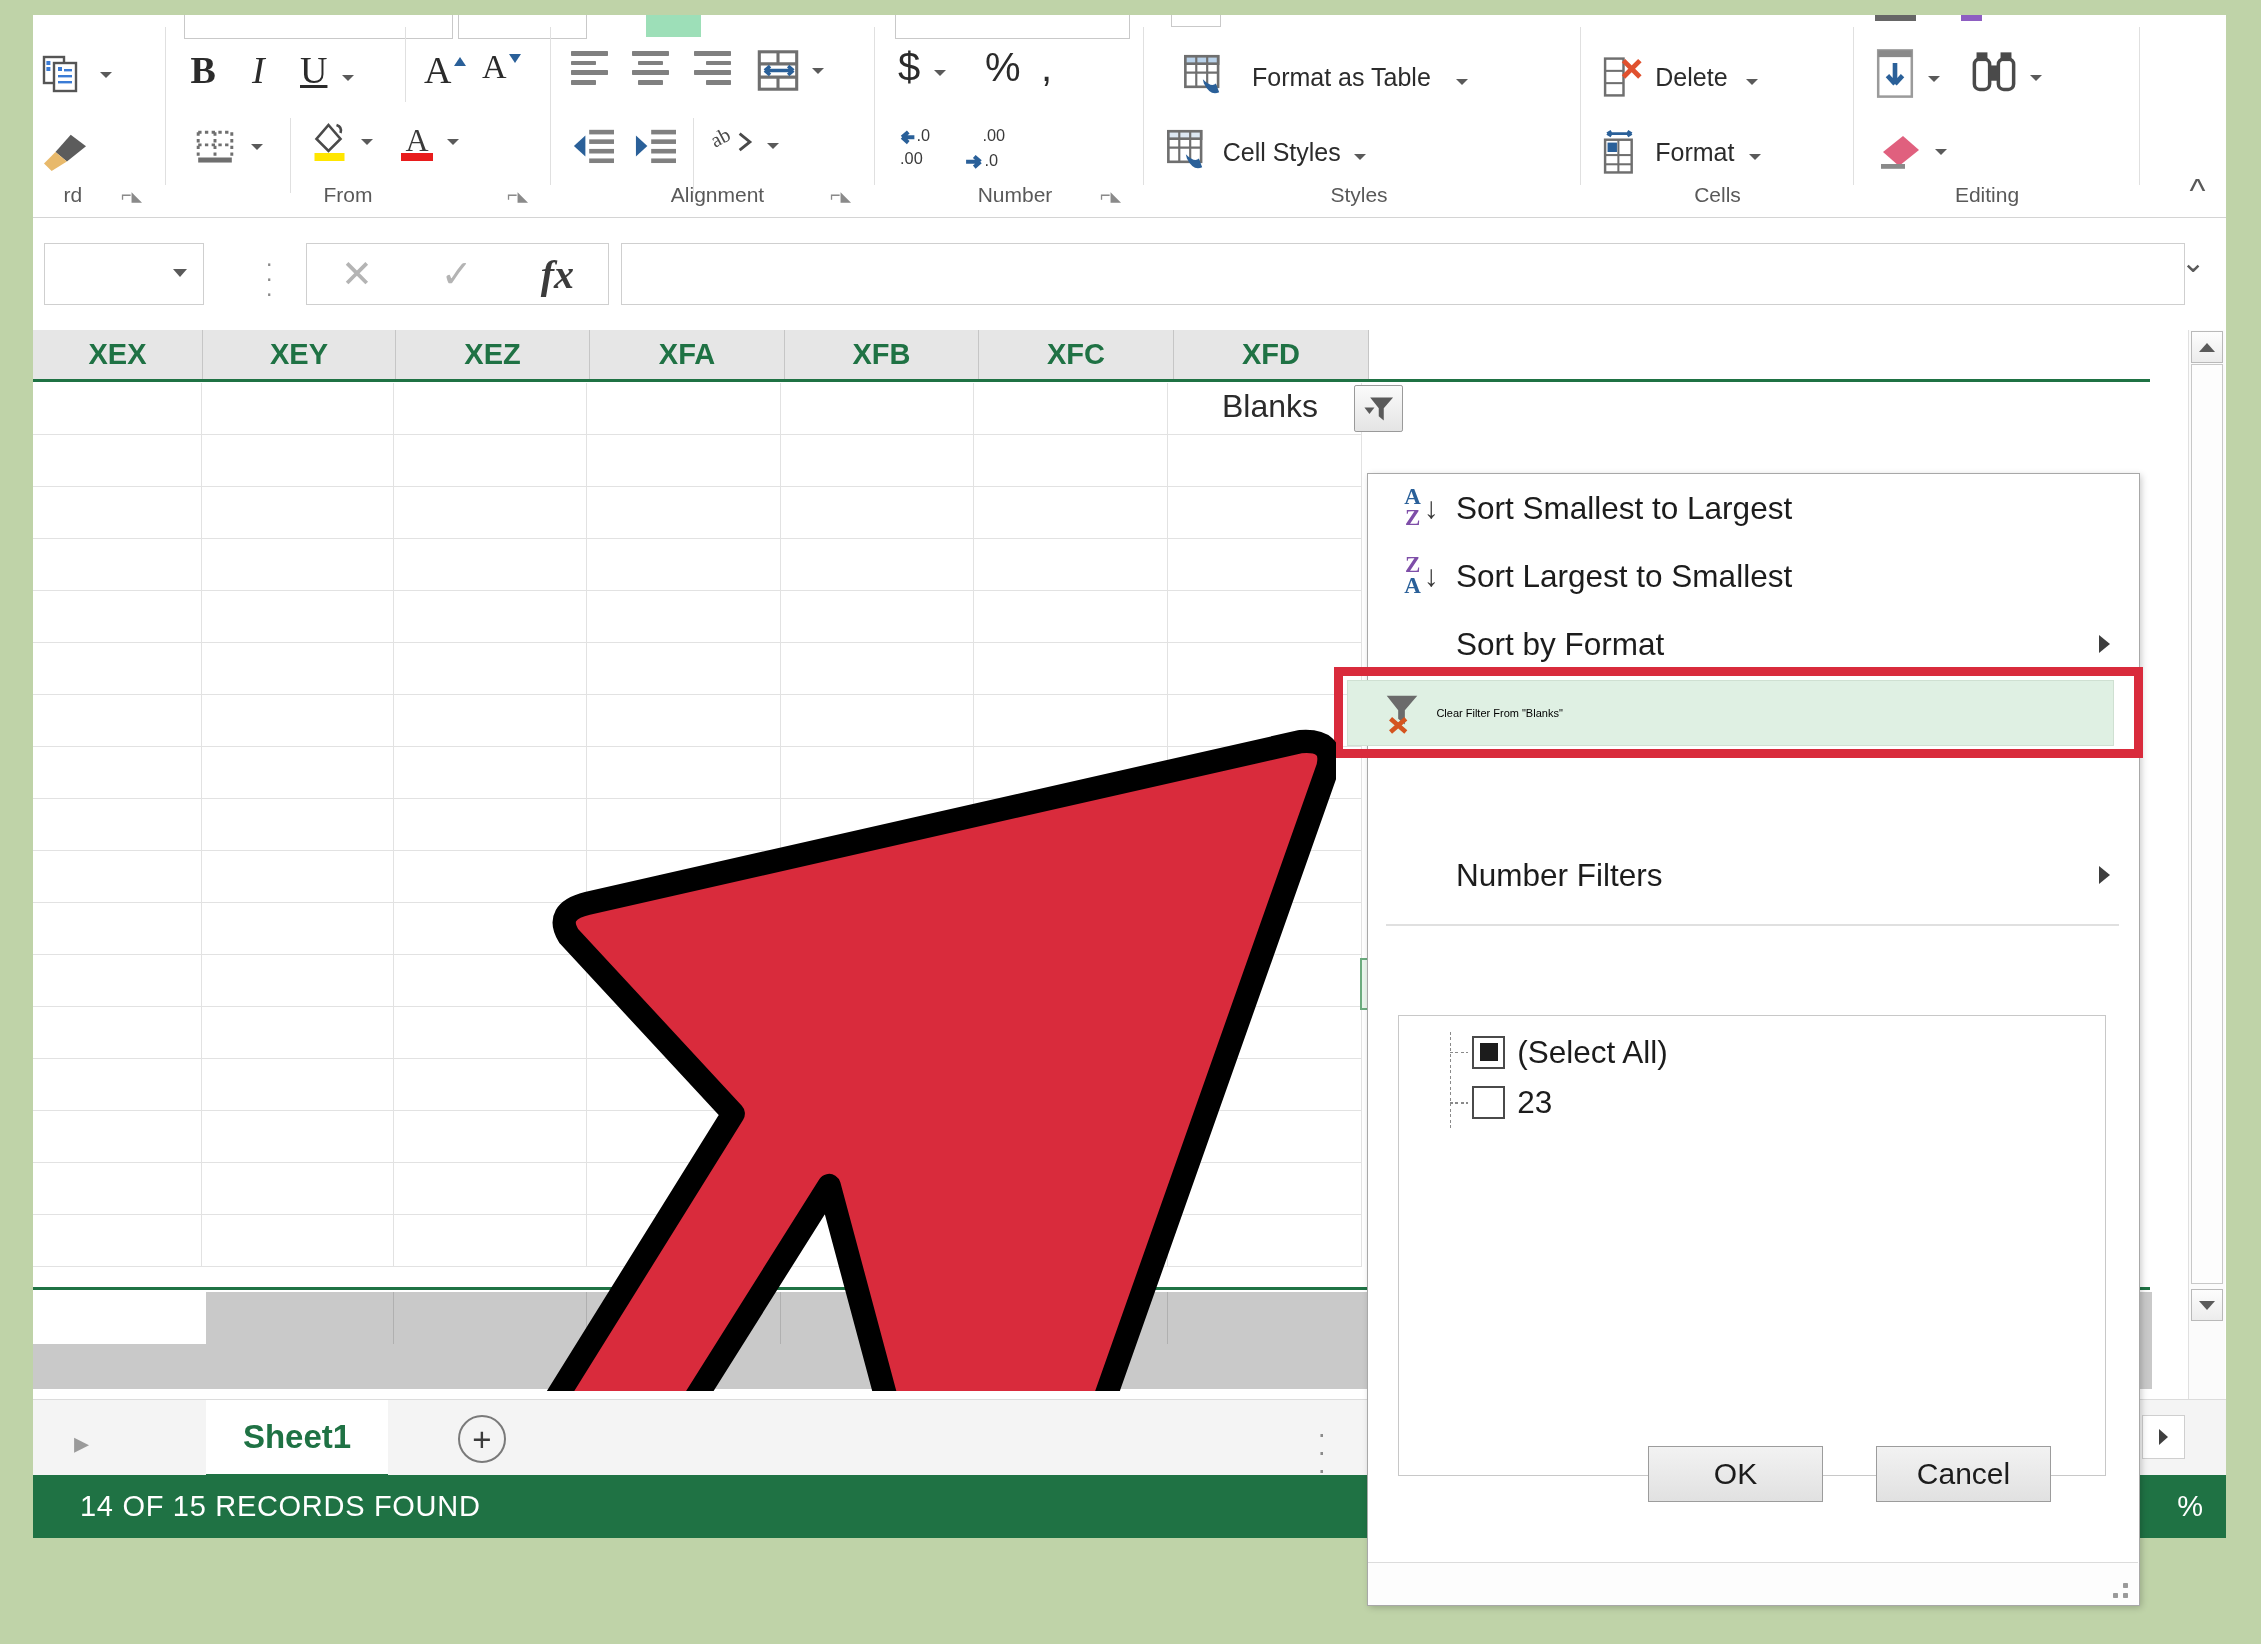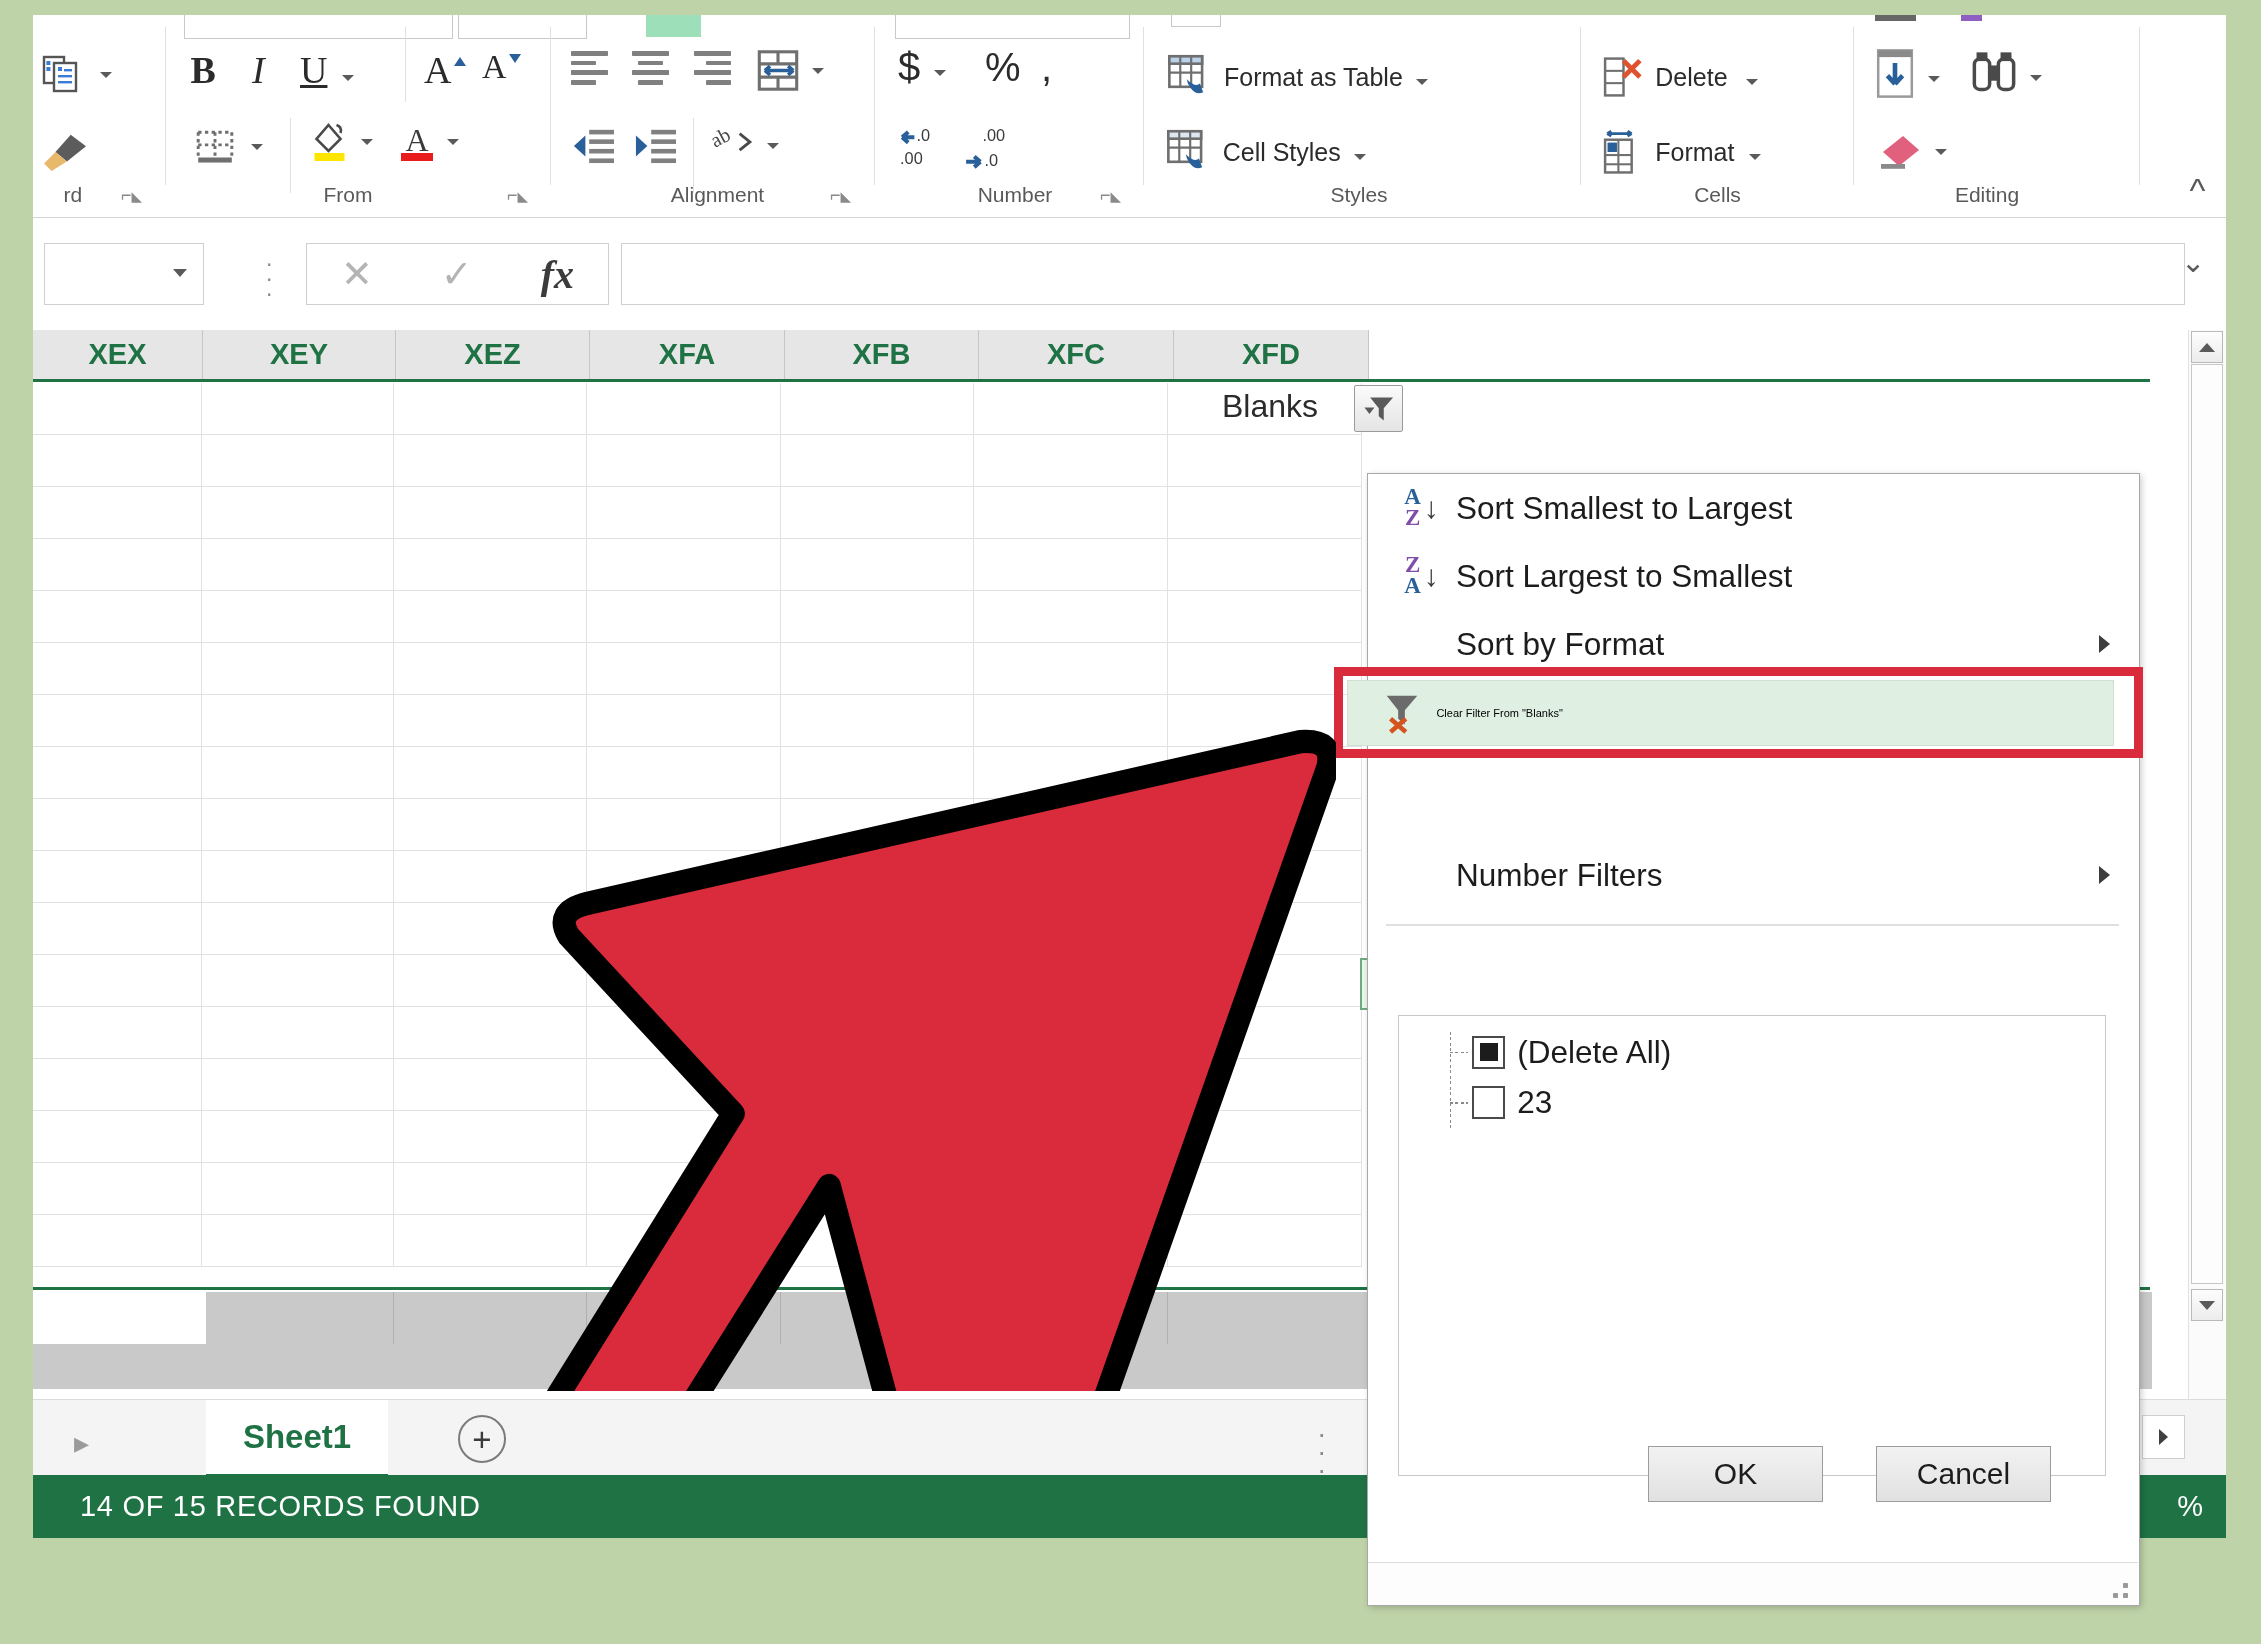--- a/index.html
+++ b/index.html
@@ -342,21 +342,21 @@
           </svg>
         </span>
       </div>
       <div class="grp-label" style="left:55px;width:158px;">Number</div>
       <div class="dlg-launch" style="left:219px;">⌐<span style="font-size:13.7px;">◣</span></div>
     </div>
     <div class="rib-sep" style="left:1110px;"></div>
 
     <div class="rib-group" style="left:1117px;width:425px;">
       <div class="ghost" style="left:20.6px;top:-17px;width:48px;height:27px;border:1.4px solid #c9c9c9;"></div>
-      <div class="icobtn" style="left:15px;top:38px;">
+      <div class="icobtn" style="left:31px;top:38px;gap:12px;">
         <svg width="48" height="48" viewBox="0 0 22 22">
           <rect x="2" y="1.5" width="15" height="14" fill="#fff" stroke="#6f6f6f" stroke-width="1.2"></rect>
           <rect x="2" y="1.5" width="15" height="3.4" fill="#b9d2ea" stroke="#6f6f6f" stroke-width="1.2"></rect>
           <line x1="7" y1="1.5" x2="7" y2="15.5" stroke="#6f6f6f" stroke-width="1"></line>
           <line x1="12" y1="1.5" x2="12" y2="15.5" stroke="#6f6f6f" stroke-width="1"></line>
           <line x1="2" y1="9" x2="17" y2="9" stroke="#6f6f6f" stroke-width="1"></line>
           <path d="M10 12 q4 4 6 2 l1.5 4 q-4 2 -7 -4 Z" fill="#2a6099"></path>
         </svg>
         <span class="lbl" style="margin-left:11px;">Format as Table</span>
         <span class="caret-sm" style="margin-left:13.7px;margin-top:9.6px;"></span>
@@ -722,21 +722,21 @@
 
   <div class="menu-sep" style="position:absolute;top:442px;left:0;width:733px;"></div>
 
 
   <div id="list-box">
     <div id="tree-vert"></div>
 
     <div class="list-item" style="margin-top:13.7px;">
       <span class="tree-line" style="top:22px;"></span>
       <span class="cb part"></span>
-      <span class="li-label">(Delete All)</span>
+      <span class="li-label">(Select All)</span>
     </div>
 
     <div class="list-item" style="margin-top:5.5px;">
       <span class="tree-line" style="top:22px;"></span>
       <span class="cb"></span>
       <span class="li-label">23</span>
     </div>
 
   </div>
 

